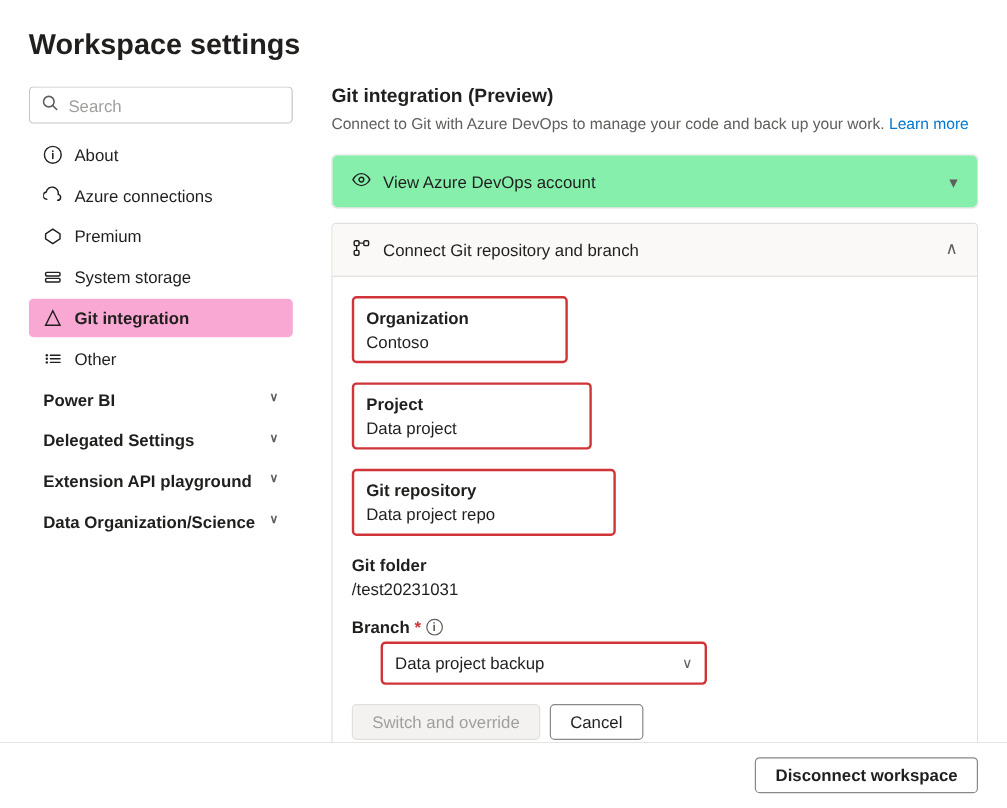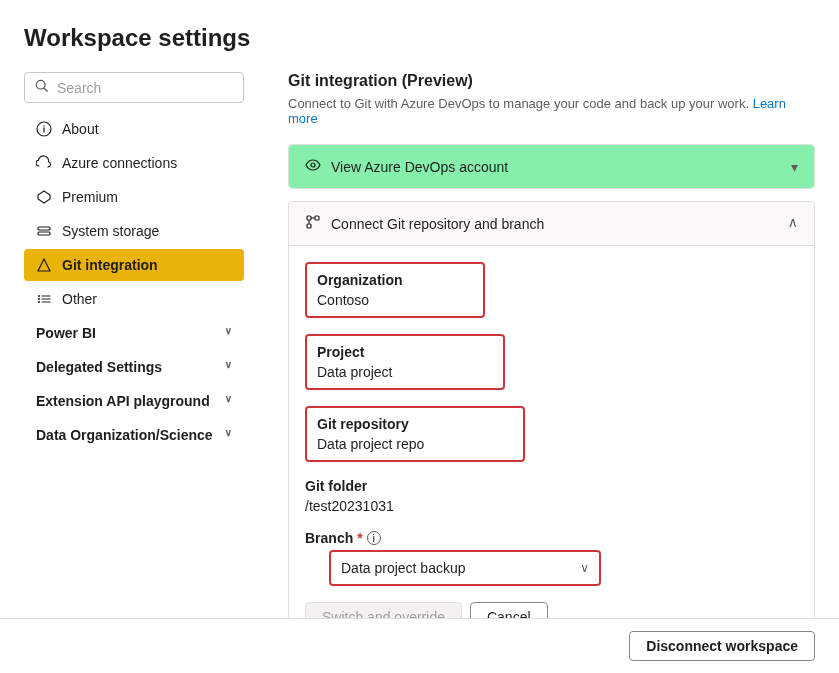--- a/index.html
+++ b/index.html
@@ -19,21 +19,21 @@
     }
     .page-title {
       font-size: 24px;
       font-weight: 600;
       margin-bottom: 20px;
       color: #201f1e;
     }
     .main-layout {
       display: flex;
       flex: 1;
-      gap: 12px;
+      gap: 0;
       overflow: hidden;
     }
     
     .sidebar {
       width: 220px;
       flex-shrink: 0;
       display: flex;
       flex-direction: column;
       gap: 2px;
     }
@@ -60,21 +60,21 @@
       align-items: center;
       padding: 8px 12px;
       border-radius: 4px;
       cursor: pointer;
       gap: 10px;
       color: #201f1e;
       font-size: 14px;
       user-select: none;
     }
     .nav-item.active {
-      background: #eab308;
+      background: #f9a8d4;
       font-weight: 600;
     }
     .nav-icon {
       width: 16px;
       height: 16px;
       display: flex;
       align-items: center;
       justify-content: center;
       flex-shrink: 0;
       color: #201f1e;

